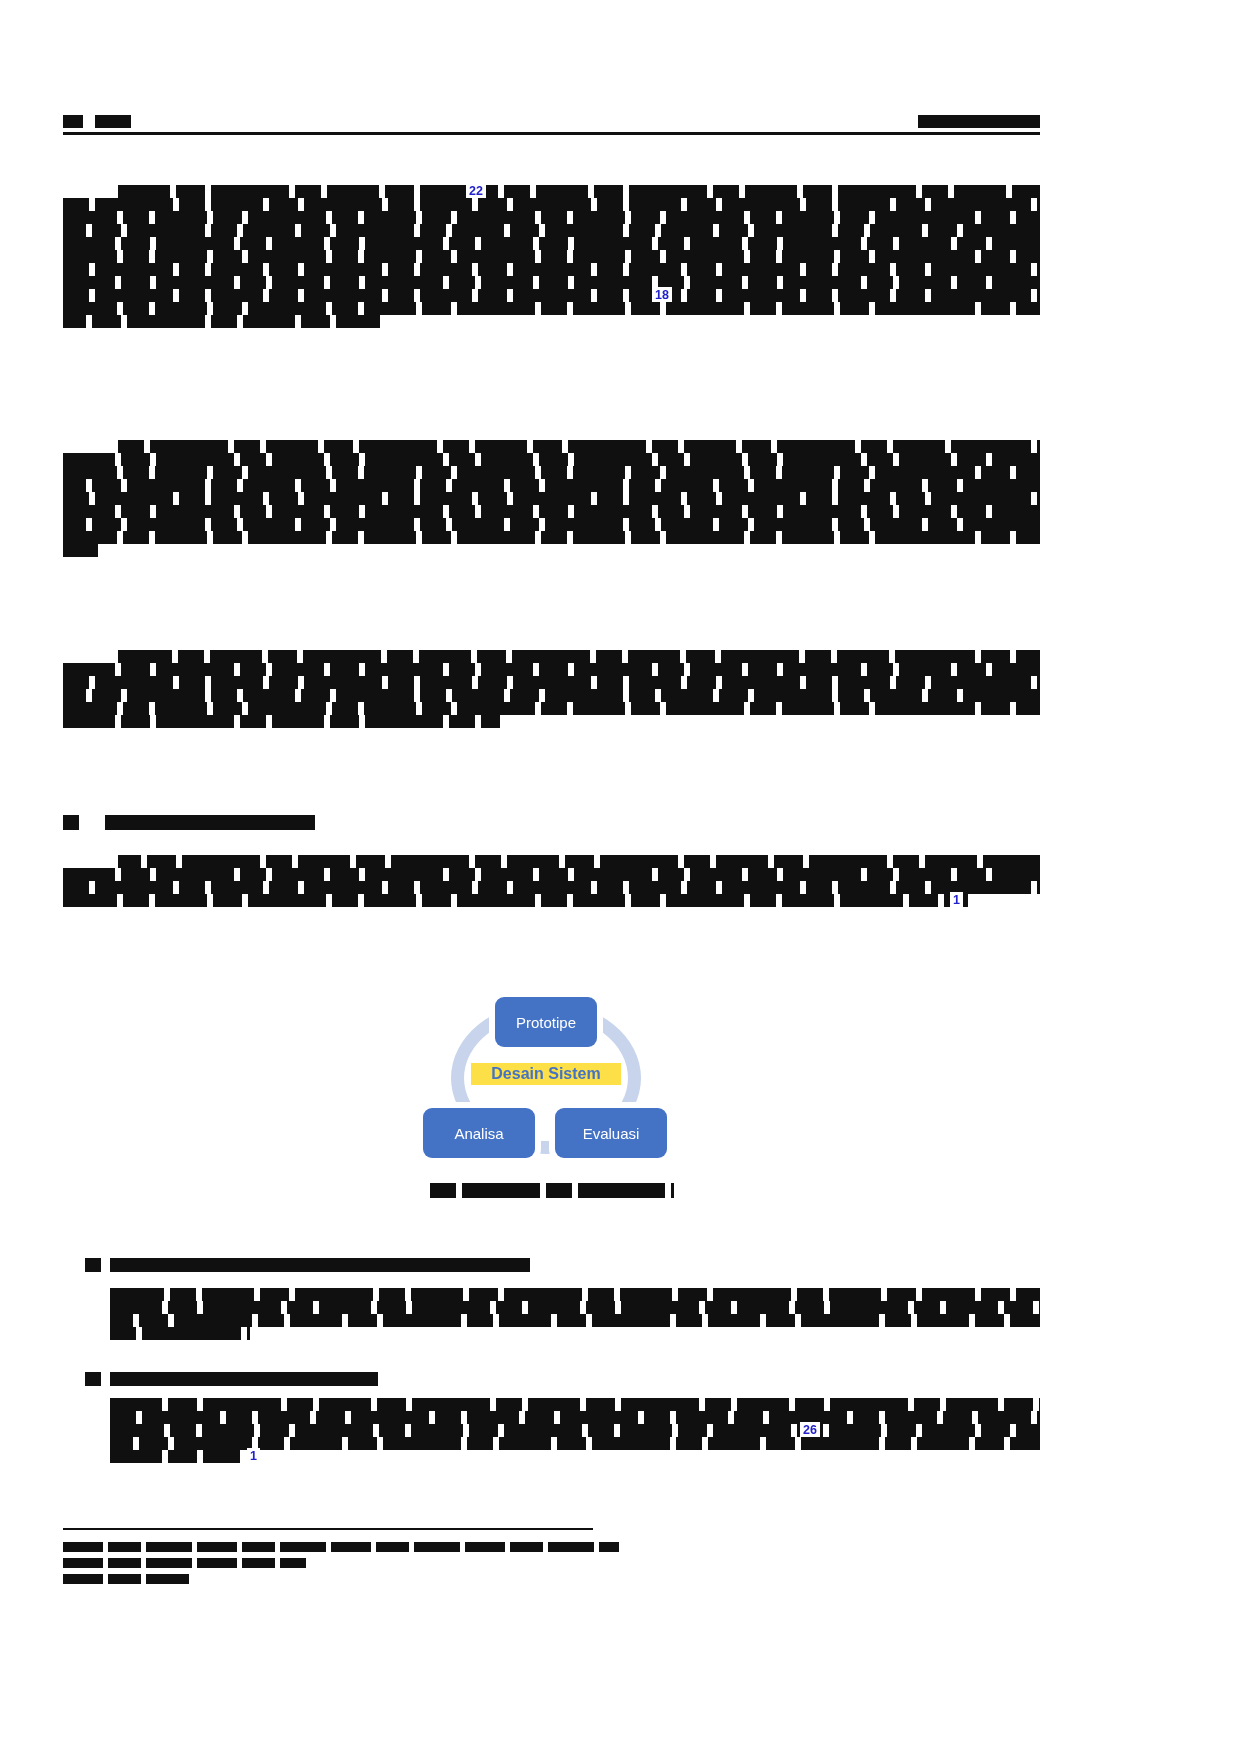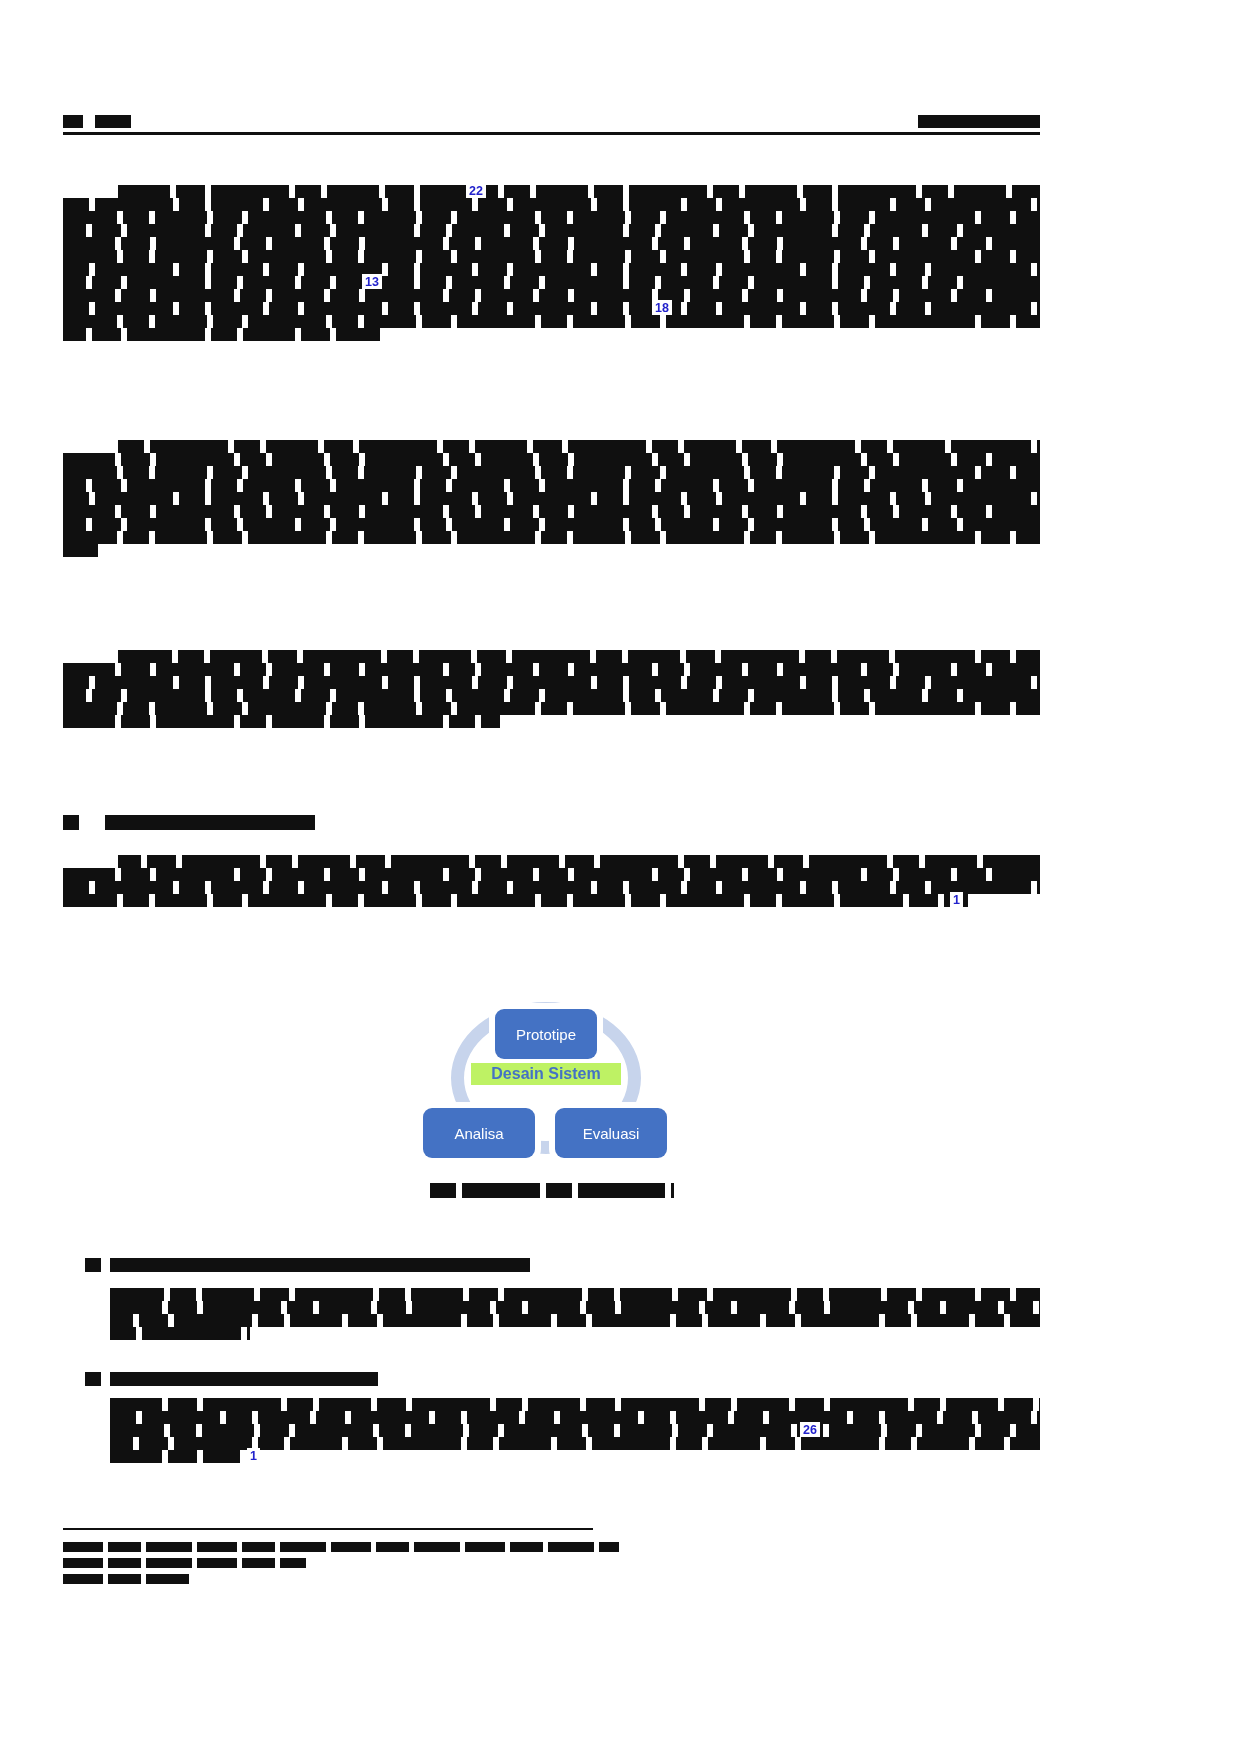--- a/index.html
+++ b/index.html
@@ -24,21 +24,21 @@
         color:#2222CC;background:#fff;padding:0 3px;text-decoration:none;cursor:pointer}
 
   
   .fig{position:absolute}
   .ring{position:absolute;left:388px;top:17px;width:190px;height:152px;
         border:13px solid #C7D4EC;border-radius:50%}
   .dbox{position:absolute;background:#4472C4;color:#fff;border-radius:9px;
         display:flex;align-items:center;justify-content:center;
         font-size:15px;box-shadow:0 0 0 6px #fff}
   .centerlbl{position:absolute;left:408px;top:78px;width:150px;height:22px;
-        background:#bef264;color:#4472C4;font-weight:700;font-size:16px;
+        background:#fde047;color:#4472C4;font-weight:700;font-size:16px;
         text-align:center;line-height:22px}
   .arrow{position:absolute;background:#4472C4;color:#fff;
         display:flex;align-items:center;justify-content:center;text-align:center;
         font-size:15px;line-height:1.15;
         clip-path:polygon(0 0,84% 0,100% 50%,84% 100%,0 100%,14% 50%)}
   .pre{white-space:pre-line;font-size:14px}
 
   .caption-row{position:absolute;left:0;width:977px;display:flex;justify-content:center}
   .cap{width:244px;height:15px}
 
@@ -60,23 +60,20 @@
   <div class="abs" style="top:185px">
     <div class="r" style="margin-left:55px;width:922px">
       <a class="cite" style="left:348px">22</a>
     </div>
     <div class="r b" style="width:977px"></div>
     <div class="r c" style="width:977px"></div>
     <div class="r d" style="width:977px"></div>
     <div class="r" style="width:977px"></div>
     <div class="r c" style="width:977px"></div>
     <div class="r b" style="width:977px"></div>
-    <div class="r d" style="width:977px">
-      <a class="cite" style="left:299px">13</a>
-    </div>
     <div class="r" style="width:977px"></div>
     <div class="r b" style="width:977px">
       <a class="cite" style="left:589px">18</a>
     </div>
     <div class="r c" style="width:977px"></div>
     <div class="r d" style="width:317px"></div>
   </div>
 
   <div class="abs" style="top:440px">
     <div class="r b" style="margin-left:55px;width:922px"></div>
@@ -108,21 +105,21 @@
     <div class="r d" style="margin-left:55px;width:922px"></div>
     <div class="r" style="width:977px"></div>
     <div class="r b" style="width:977px"></div>
     <div class="r c" style="width:905px">
       <a class="cite" style="left:887px">1</a>
     </div>
   </div>
 
   <div class="fig abs" style="top:985px;height:190px">
     <div class="ring"></div>
-    <div class="dbox" style="left:432px;top:24px;width:102px;height:50px">Prototipe</div>
+    <div class="dbox" style="left:432px;top:12px;width:102px;height:50px">Prototipe</div>
     <div class="centerlbl">Desain Sistem</div>
     <div class="dbox" style="left:360px;top:123px;width:112px;height:50px">Analisa</div>
     <div class="dbox" style="left:492px;top:123px;width:112px;height:50px">Evaluasi</div>
   </div>
 
   <div class="caption-row" style="top:1183px">
     <div class="cap r b"></div>
   </div>
 
   <div class="abs" style="top:1258px;height:14px">

